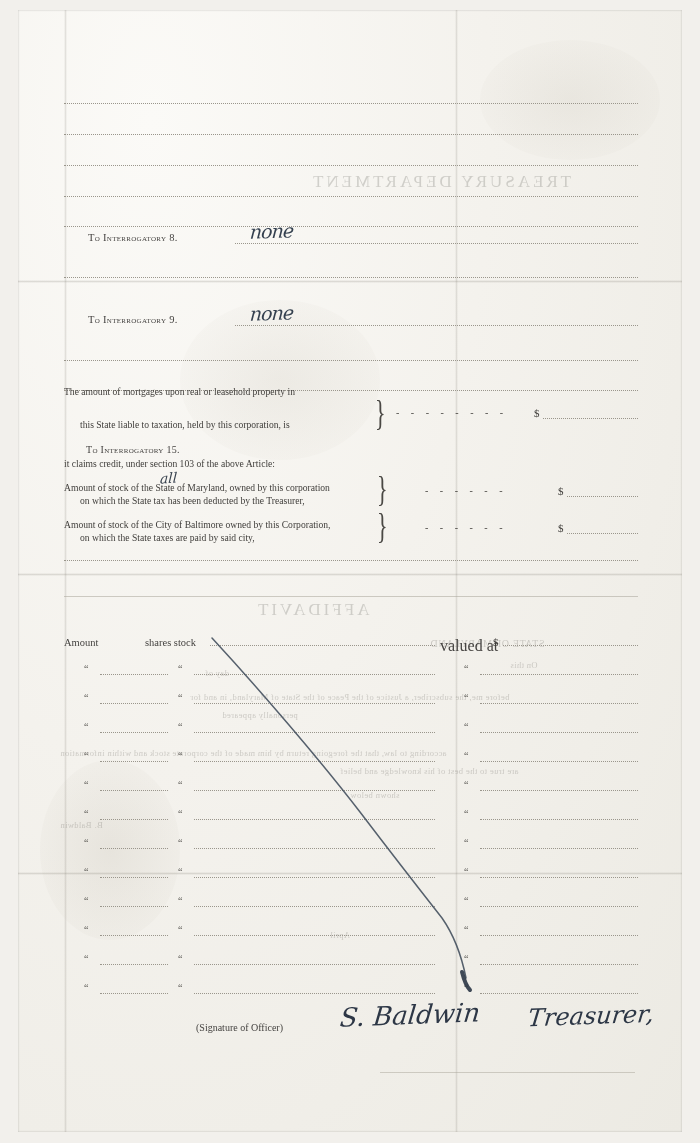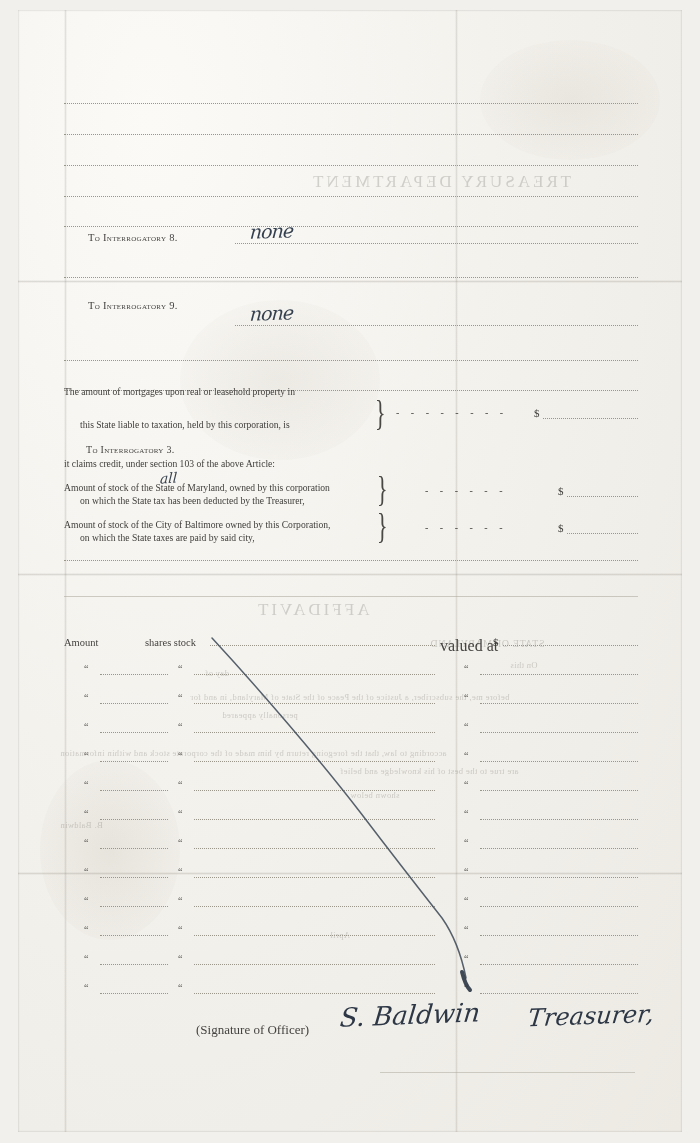--- a/index.html
+++ b/index.html
@@ -177,35 +177,35 @@
   <div class="rule" style="left:64px; top:165px; width:574px;"></div>
   <div class="rule" style="left:64px; top:196px; width:574px;"></div>
   <div class="rule" style="left:64px; top:226px; width:574px;"></div>
 
   <div class="txt sc" style="left:88px; top:232px; font-size:10.5px;">To Interrogatory 8.</div>
   <div class="rule" style="left:235px; top:243px; width:403px;"></div>
   <div class="hand none" style="left:250px; top:220px;">none</div>
 
   <div class="rule" style="left:64px; top:277px; width:574px;"></div>
 
-  <div class="txt sc" style="left:88px; top:300px; font-size:10.5px;">To Interrogatory 9.</div>
+  <div class="txt sc" style="left:88px; top:314px; font-size:10.5px;">To Interrogatory 9.</div>
   <div class="rule" style="left:235px; top:325px; width:403px;"></div>
   <div class="hand none" style="left:250px; top:302px;">none</div>
 
   <div class="rule" style="left:64px; top:360px; width:574px;"></div>
   <div class="rule" style="left:64px; top:390px; width:574px;"></div>
 
   <div class="body-line" style="left:64px; top:386px;">The amount of mortgages upon real or leasehold property in</div>
   <div class="body-line" style="left:80px; top:419px;">this State liable to taxation, held by this corporation, is</div>
   <div class="brace" style="left:375px; top:401px;">}</div>
   <div class="dashes" style="left:396px; top:407px;">- - - - - - - -</div>
   <div class="dollar" style="left:534px; top:407px;">$</div>
   <div class="rule" style="left:543px; top:418px; width:95px;"></div>
 
-  <div class="txt sc" style="left:86px; top:444px; font-size:10px;">To Interrogatory 3.</div>
+  <div class="txt sc" style="left:86px; top:444px; font-size:10px;">To Interrogatory 15.</div>
   <div class="body-line" style="left:64px; top:458px;">it claims credit, under section 103 of the above Article:</div>
 
   <div class="body-line" style="left:64px; top:482px;">Amount of stock of the State of Maryland, owned by this corporation</div>
   <div class="body-line" style="left:80px; top:495px;">on which the State tax has been deducted by the Treasurer,</div>
   <div class="hand" style="left:160px; top:470px; font-size:14px; transform:rotate(-5deg) skewX(-8deg); color:#3a4450;">all</div>
   <div class="brace" style="left:377px; top:477px;">}</div>
   <div class="dashes" style="left:425px; top:485px;">- - - - - -</div>
   <div class="dollar" style="left:558px; top:485px;">$</div>
   <div class="rule" style="left:567px; top:496px; width:71px;"></div>
 
@@ -300,18 +300,18 @@
       <div class="rule" style="left: 100px; top: 993px; width: 68px;"></div>
       <div class="rule" style="left: 194px; top: 993px; width: 241px;"></div>
       <div class="rule" style="left: 480px; top: 993px; width: 158px;"></div>
     </div>
 
   <svg class="ink" style="left:0; top:0; width:700px; height:1143px;">
     <path d="M212,638 C260,690 320,760 360,812 C395,858 420,890 442,918 C456,938 462,958 466,978" fill="none" stroke="#3a4656" stroke-width="1.5" stroke-linecap="round" opacity="0.85"></path>
     <path d="M462,972 C464,980 466,986 470,990" fill="none" stroke="#2b3646" stroke-width="4" stroke-linecap="round" opacity="0.9"></path>
   </svg>
 
-  <div class="txt" style="left:196px; top:1022px; font-size:13px;">(Signature of Officer)</div>
+  <div class="txt" style="left:196px; top:1022px; font-size:10px;">(Signature of Officer)</div>
   <div class="hand sig" style="left:340px; top:1000px;">S. Baldwin</div>
   <div class="hand sig2" style="left:528px; top:1002px;">Treasurer,</div>
 
   <div class="rule solid" style="left:380px; top:1072px; width:255px; opacity:.5;"></div>
 </div>
 
 </body></html>

